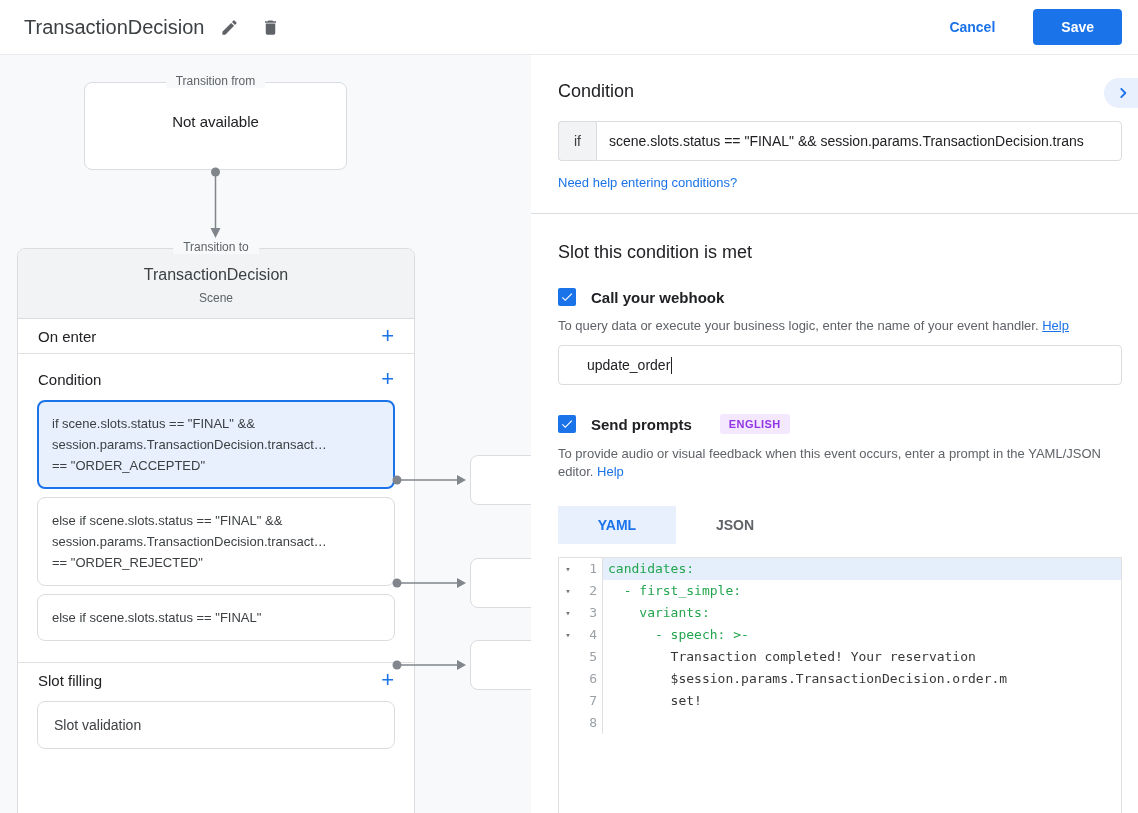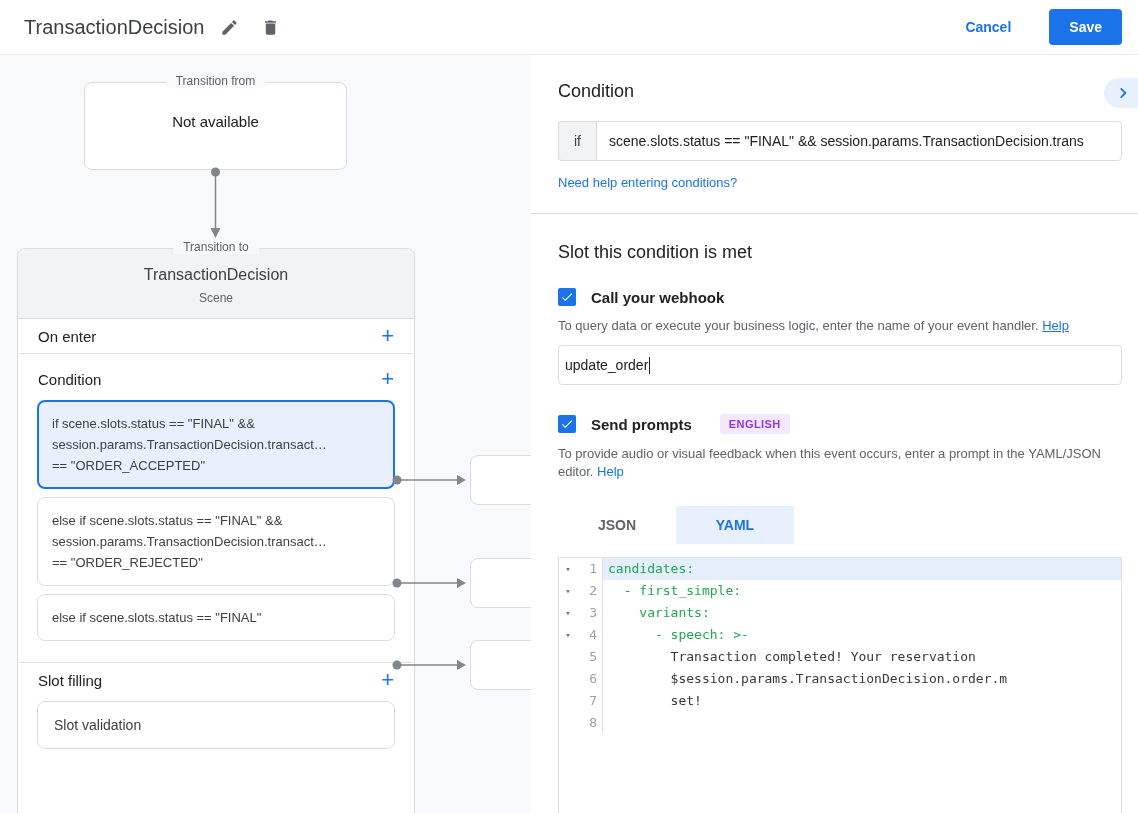--- a/index.html
+++ b/index.html
@@ -10,21 +10,21 @@
   .topbar { height:55px; display:flex; align-items:center; padding:0 16px 0 24px;
     background:#fff; border-bottom:1px solid #e8eaed; }
   .page-title { font-size:20px; color:#3c4043; }
   .icon-btn { border:none; background:none; cursor:pointer; padding:6px; margin-left:10px;
     display:flex; align-items:center; }
   .icon-btn svg { fill:#5f6368; }
   .topbar-spacer { flex:1; }
   .cancel-btn { border:none; background:none; color:#1a73e8; font-size:14px; font-weight:700;
     padding:10px 18px; cursor:pointer; font-family:inherit; }
   .save-btn { border:none; background:#1a73e8; color:#fff; font-size:14px; font-weight:700;
-    padding:10px 20px; border-radius:4px; margin-left:20px; cursor:pointer; font-family:inherit; }
+    padding:10px 28px; border-radius:4px; margin-left:20px; cursor:pointer; font-family:inherit; }
 
   
   .main { display:flex; height:758px; }
   .diagram { position:relative; width:531px; background:#f8f9fa; overflow:hidden; flex:none; }
   .panel { position:relative; flex:1; background:#fff; padding:26px 16px 0 27px; overflow:hidden; }
 
   
   .tfrom { position:absolute; left:84px; top:27px; width:263px; height:88px;
     background:#fff; border:1px solid #dadce0; border-radius:8px; }
   .legend { position:absolute; top:-9px; left:50%; transform:translateX(-50%);
@@ -78,21 +78,21 @@
   .cb-row { display:flex; align-items:center; margin-top:25px; }
   .checkbox { width:18px; height:18px; background:#1a73e8; border-radius:2px; flex:none;
     display:flex; align-items:center; justify-content:center; cursor:pointer; }
   .cb-label { font-size:15px; font-weight:700; color:#202124; margin-left:15px; }
   .badge { margin-left:28px; background:#f3e8fd; color:#9334e6; font-size:11px; font-weight:700;
     letter-spacing:.4px; padding:4px 9px; border-radius:3px; }
   .desc { font-size:13px; color:#5f6368; margin-top:11px; line-height:18px; max-width:560px; }
   .desc a { color:#1a73e8; cursor:pointer; }
   .desc a.u { text-decoration:underline; }
   .text-input { margin-top:10px; height:40px; border:1px solid #dadce0; border-radius:4px;
-    display:flex; align-items:center; padding:0 6px; font-size:14px; color:#202124; background:#fff; }
+    display:flex; align-items:center; padding:0 28px; font-size:14px; color:#202124; background:#fff; }
   .caret { display:inline-block; width:1px; height:17px; background:#202124; margin-left:1px; }
   .tabs { display:flex; margin-top:25px; }
   .tab { width:118px; height:38px; display:flex; align-items:center; justify-content:center;
     font-size:14px; font-weight:700; color:#5f6368; cursor:pointer; background:none; border:none;
     font-family:inherit; }
   .tab.active { background:#e8f0fe; color:#1a73e8; }
 
   
   .editor { margin-top:13px; border:1px solid #e0e0e0; background:#fff; height:300px;
     font-family:"DejaVu Sans Mono","Liberation Mono",monospace; font-size:13px; overflow:hidden; }
@@ -247,22 +247,22 @@
       </span>
       <span class="cb-label">Send prompts</span>
       <span class="badge">ENGLISH</span>
     </div>
     <div class="desc">
       <span>To provide audio or visual feedback when this event occurs, enter a prompt in the YAML/JSON editor.</span>
       <a>Help</a>
     </div>
 
     <div class="tabs">
+      <button class="tab active">YAML</button>
       <button class="tab">JSON</button>
-      <button class="tab active">YAML</button>
     </div>
 
     <div class="editor">
         <div class="cm-line">
           <span class="cm-fold">▾</span>
           <span class="cm-num">1</span>
           <span class="cm-code hl"><span class="tok-key">candidates:</span></span>
         </div>
         <div class="cm-line">
           <span class="cm-fold">▾</span>

